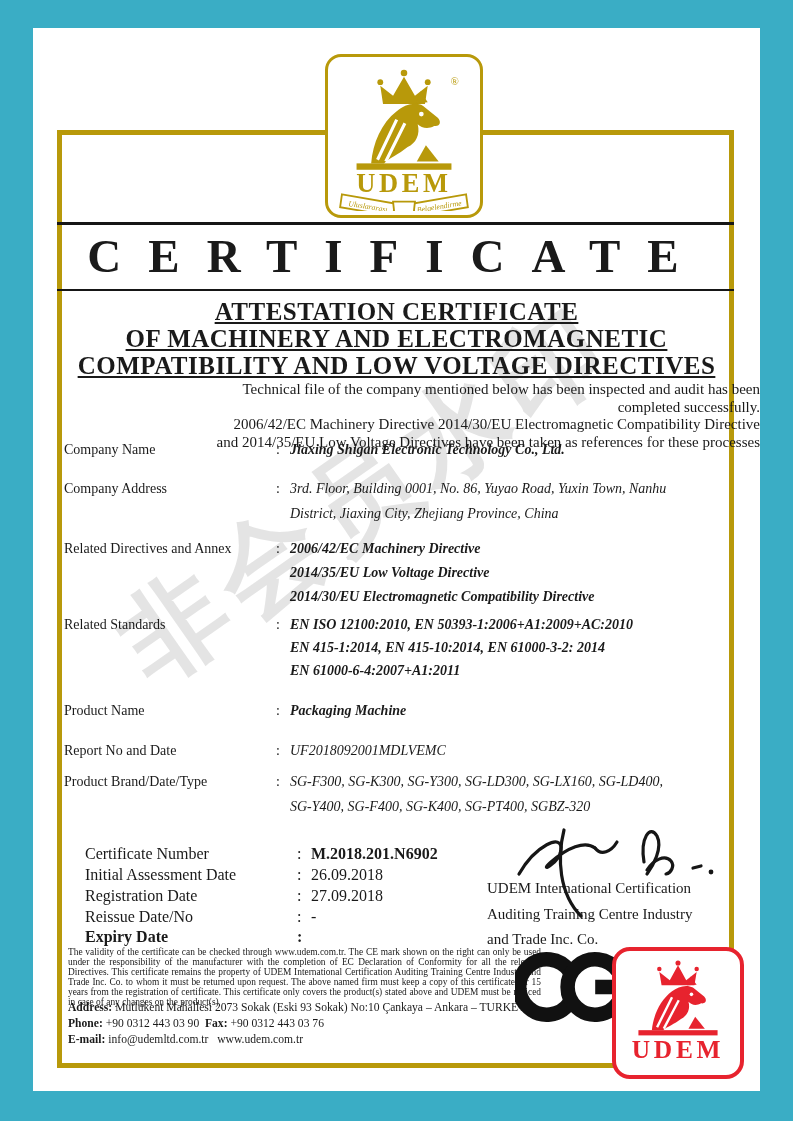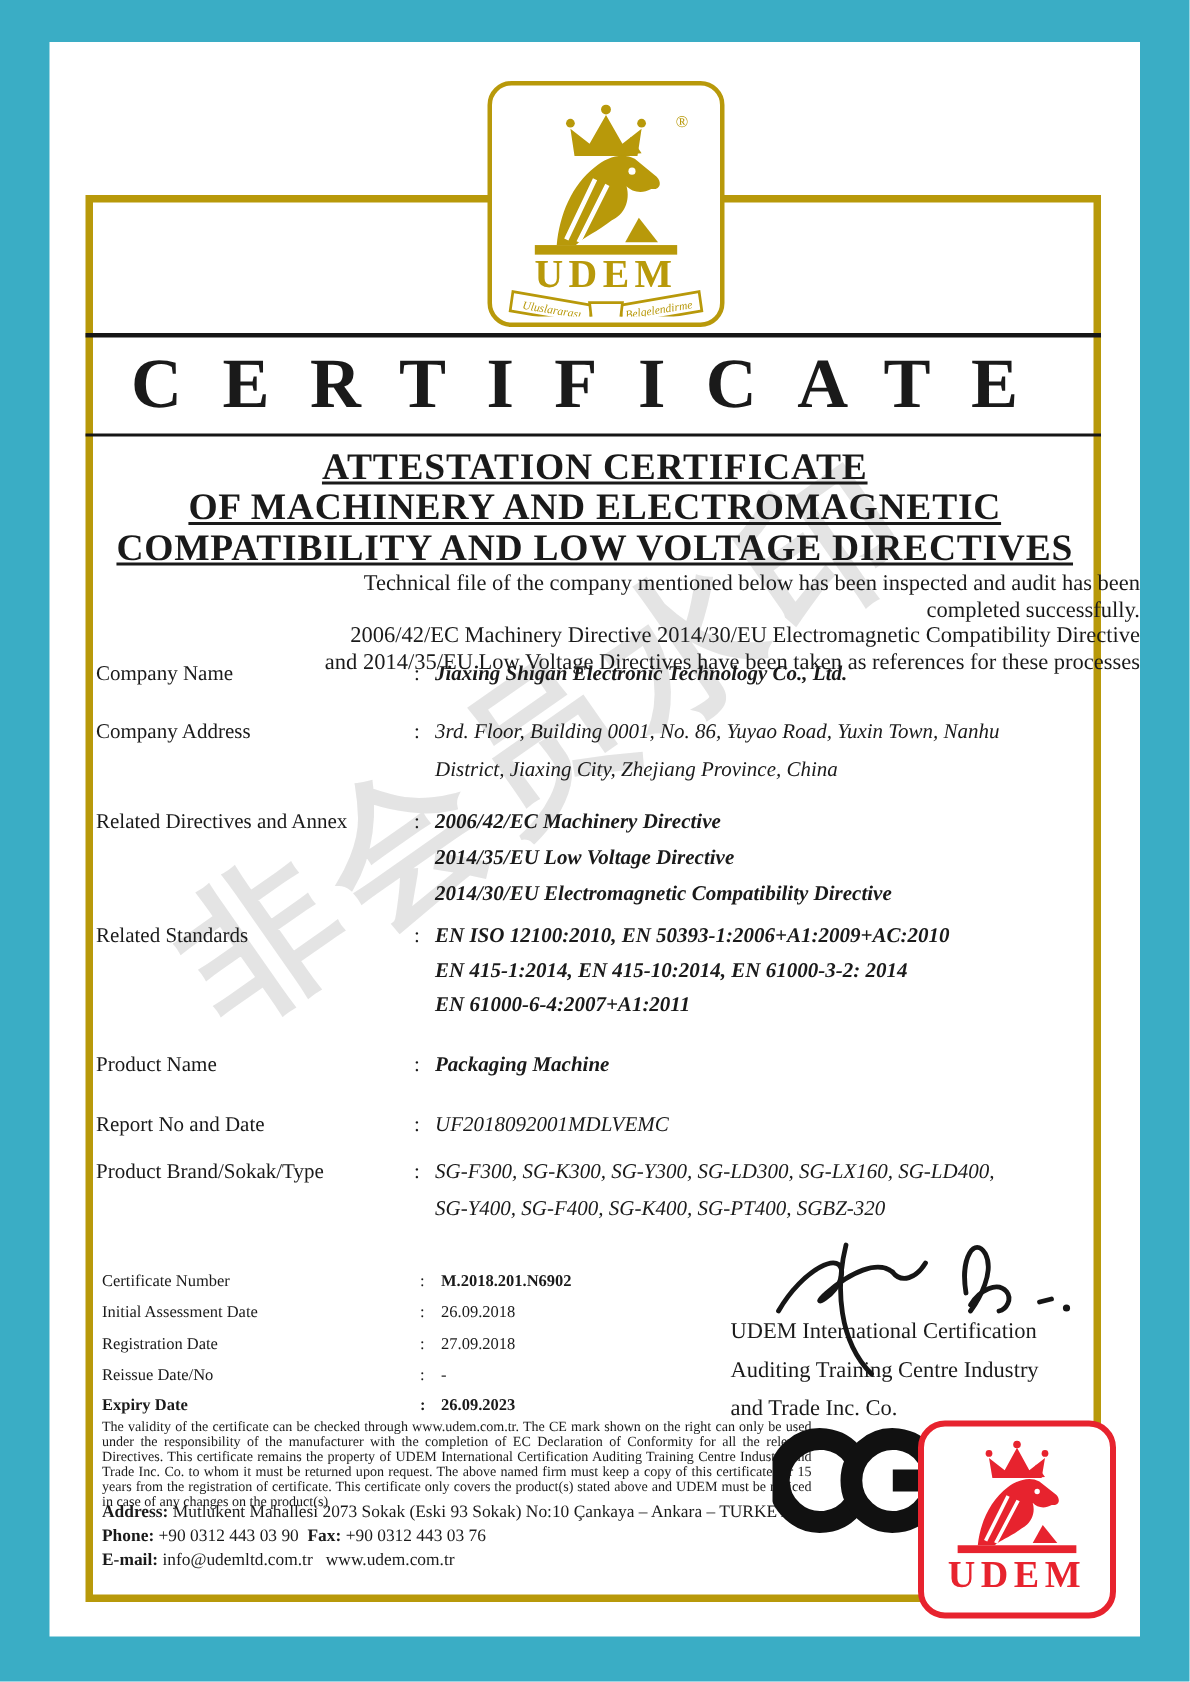--- a/index.html
+++ b/index.html
@@ -16,22 +16,22 @@
   .rule-mid{position:absolute;left:24px;top:261px;width:677px;height:2px;background:#161616;z-index:2;}
   .cert-title{position:absolute;left:0;top:201px;width:100%;text-align:center;font-size:47px;font-weight:bold;
     letter-spacing:27px;box-sizing:border-box;z-index:2;}
   .subtitle{position:absolute;left:0;top:270px;width:100%;text-align:center;font-weight:bold;
     font-size:25px;line-height:27px;letter-spacing:.5px;z-index:2;text-decoration:underline;}
   .intro{position:absolute;left:0;top:353px;width:100%;text-align:right;font-size:15px;line-height:17.5px;z-index:2;}
   .frow{position:absolute;left:31px;width:662px;display:grid;grid-template-columns:212px 14px 1fr;
     font-size:14px;line-height:25px;z-index:2;}
   .frow .lines div{white-space:nowrap;font-style:italic;}
   .bold{font-weight:bold;}
-  .crow{position:absolute;left:35px;width:662px;display:grid;grid-template-columns:212px 14px 1fr;
-    font-size:11px;line-height:20px;z-index:2;}
+  .crow{position:absolute;left:52px;width:662px;display:grid;grid-template-columns:212px 14px 1fr;
+    font-size:16px;line-height:20px;z-index:2;}
   .sig-svg{position:absolute;left:468px;top:788px;z-index:4;}
   .sig-org{position:absolute;left:454px;top:848px;font-size:15px;line-height:25.5px;z-index:3;}
   .fine-print{position:absolute;left:35px;top:920px;width:473px;font-size:9.4px;line-height:9.9px;
     text-align:justify;z-index:2;}
   .contact{position:absolute;left:35px;font-size:11.6px;z-index:2;white-space:nowrap;}
   .ce-box{position:absolute;left:482px;top:924px;z-index:3;}
   .stamp-box{position:absolute;left:579px;top:919px;width:124px;height:124px;background:#fff;
     border:4px solid #e7232e;border-radius:18px;z-index:4;display:flex;align-items:center;justify-content:center;}
 </style>
 </head>
@@ -126,21 +126,21 @@
         </div>
     </div>
     <div class="frow" style="top:710px">
       <div>Report No and Date</div>
       <div>:</div>
       <div class="lines">
           <div>UF2018092001MDLVEMC</div>
         </div>
     </div>
     <div class="frow" style="top:741px">
-      <div>Product Brand/Sokak/Type</div>
+      <div>Product Brand/Date/Type</div>
       <div>:</div>
       <div class="lines">
         <div>SG-F300, SG-K300, SG-Y300, SG-LD300, SG-LX160, SG-LD400,</div>
         <div>SG-Y400, SG-F400, SG-K400, SG-PT400, SGBZ-320</div>
       </div>
     </div>
 
     <div class="crow" style="top:816px">
       <div>Certificate Number</div>
       <div>:</div>
@@ -157,21 +157,20 @@
       <div>27.09.2018</div>
     </div>
     <div class="crow" style="top:879px">
       <div>Reissue Date/No</div>
       <div>:</div>
       <div>-</div>
     </div>
     <div class="crow bold" style="top:899px">
       <div>Expiry Date</div>
       <div>:</div>
-      <div>26.09.2023</div>
     </div>
 
     <svg class="sig-svg" width="225" height="105" viewBox="0 0 225 105">
       <g fill="none" stroke="#161616" stroke-width="3.2" stroke-linecap="round">
         <path d="M18 58 C34 30 62 16 60 34 C58 48 36 58 50 46 C66 32 84 24 94 32"></path>
         <path d="M63 14 C56 42 58 78 80 100"></path>
         <path d="M94 32 C100 40 110 36 116 26"></path>
         <path d="M143 46 C139 22 149 8 156 20 C162 32 152 50 146 58"></path>
         <path d="M146 54 C152 44 164 38 170 45 C174 50 170 57 165 58"></path>
         <path d="M192 52 L200 50"></path>

